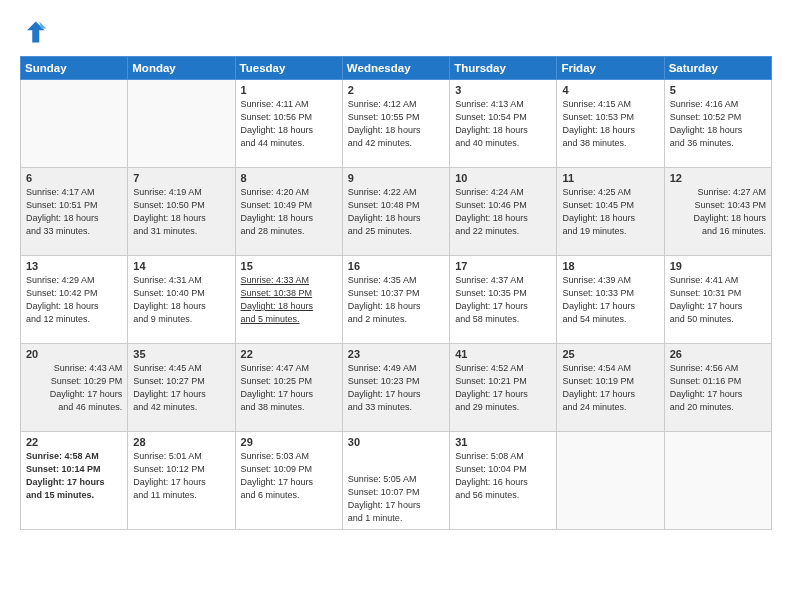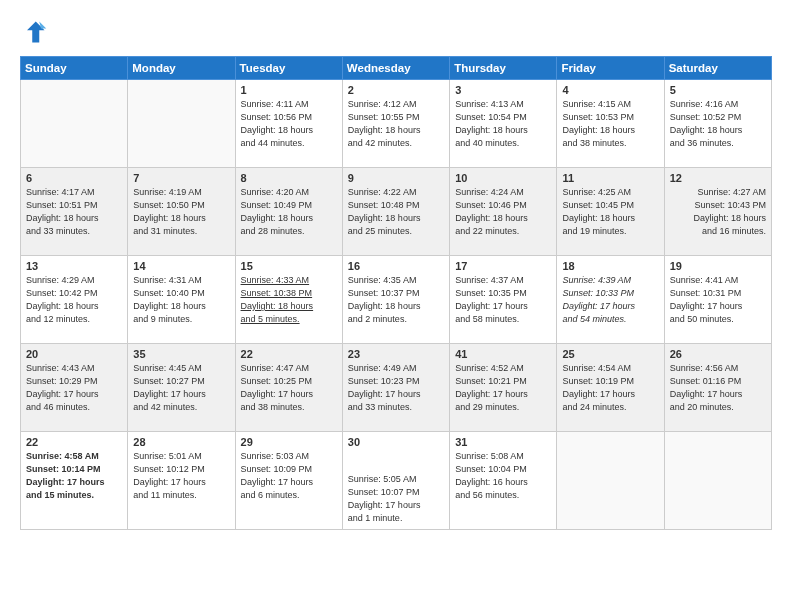--- a/index.html
+++ b/index.html
@@ -251,37 +251,37 @@
           </td>
           <td>
             <span class="day-number">17</span>
             <div class="day-info" style="white-space: pre-line;">Sunrise: 4:37 AM
 Sunset: 10:35 PM
 Daylight: 17 hours
 and 58 minutes.</div>
           </td>
           <td>
             <span class="day-number">18</span>
-            <div class="day-info" style="white-space: pre-line; font-style: italic;">Sunrise: 4:39 AM
+            <div class="day-info" style="white-space: pre-line;">Sunrise: 4:39 AM
 Sunset: 10:33 PM
 Daylight: 17 hours
 and 54 minutes.</div>
           </td>
           <td>
             <span class="day-number">19</span>
             <div class="day-info" style="white-space: pre-line;">Sunrise: 4:41 AM
 Sunset: 10:31 PM
 Daylight: 17 hours
 and 50 minutes.</div>
           </td>
         </tr>
         <tr class="row-shade">
           <td>
             <span class="day-number">20</span>
-            <div class="day-info" style="white-space: pre-line;">Sunrise: 4:43 AM
+            <div class="day-info" style="white-space: pre-line; text-align: right;">Sunrise: 4:43 AM
 Sunset: 10:29 PM
 Daylight: 17 hours
 and 46 minutes.</div>
           </td>
           <td>
             <span class="day-number">35</span>
             <div class="day-info" style="white-space: pre-line;">Sunrise: 4:45 AM
 Sunset: 10:27 PM
 Daylight: 17 hours
 and 42 minutes.</div>

